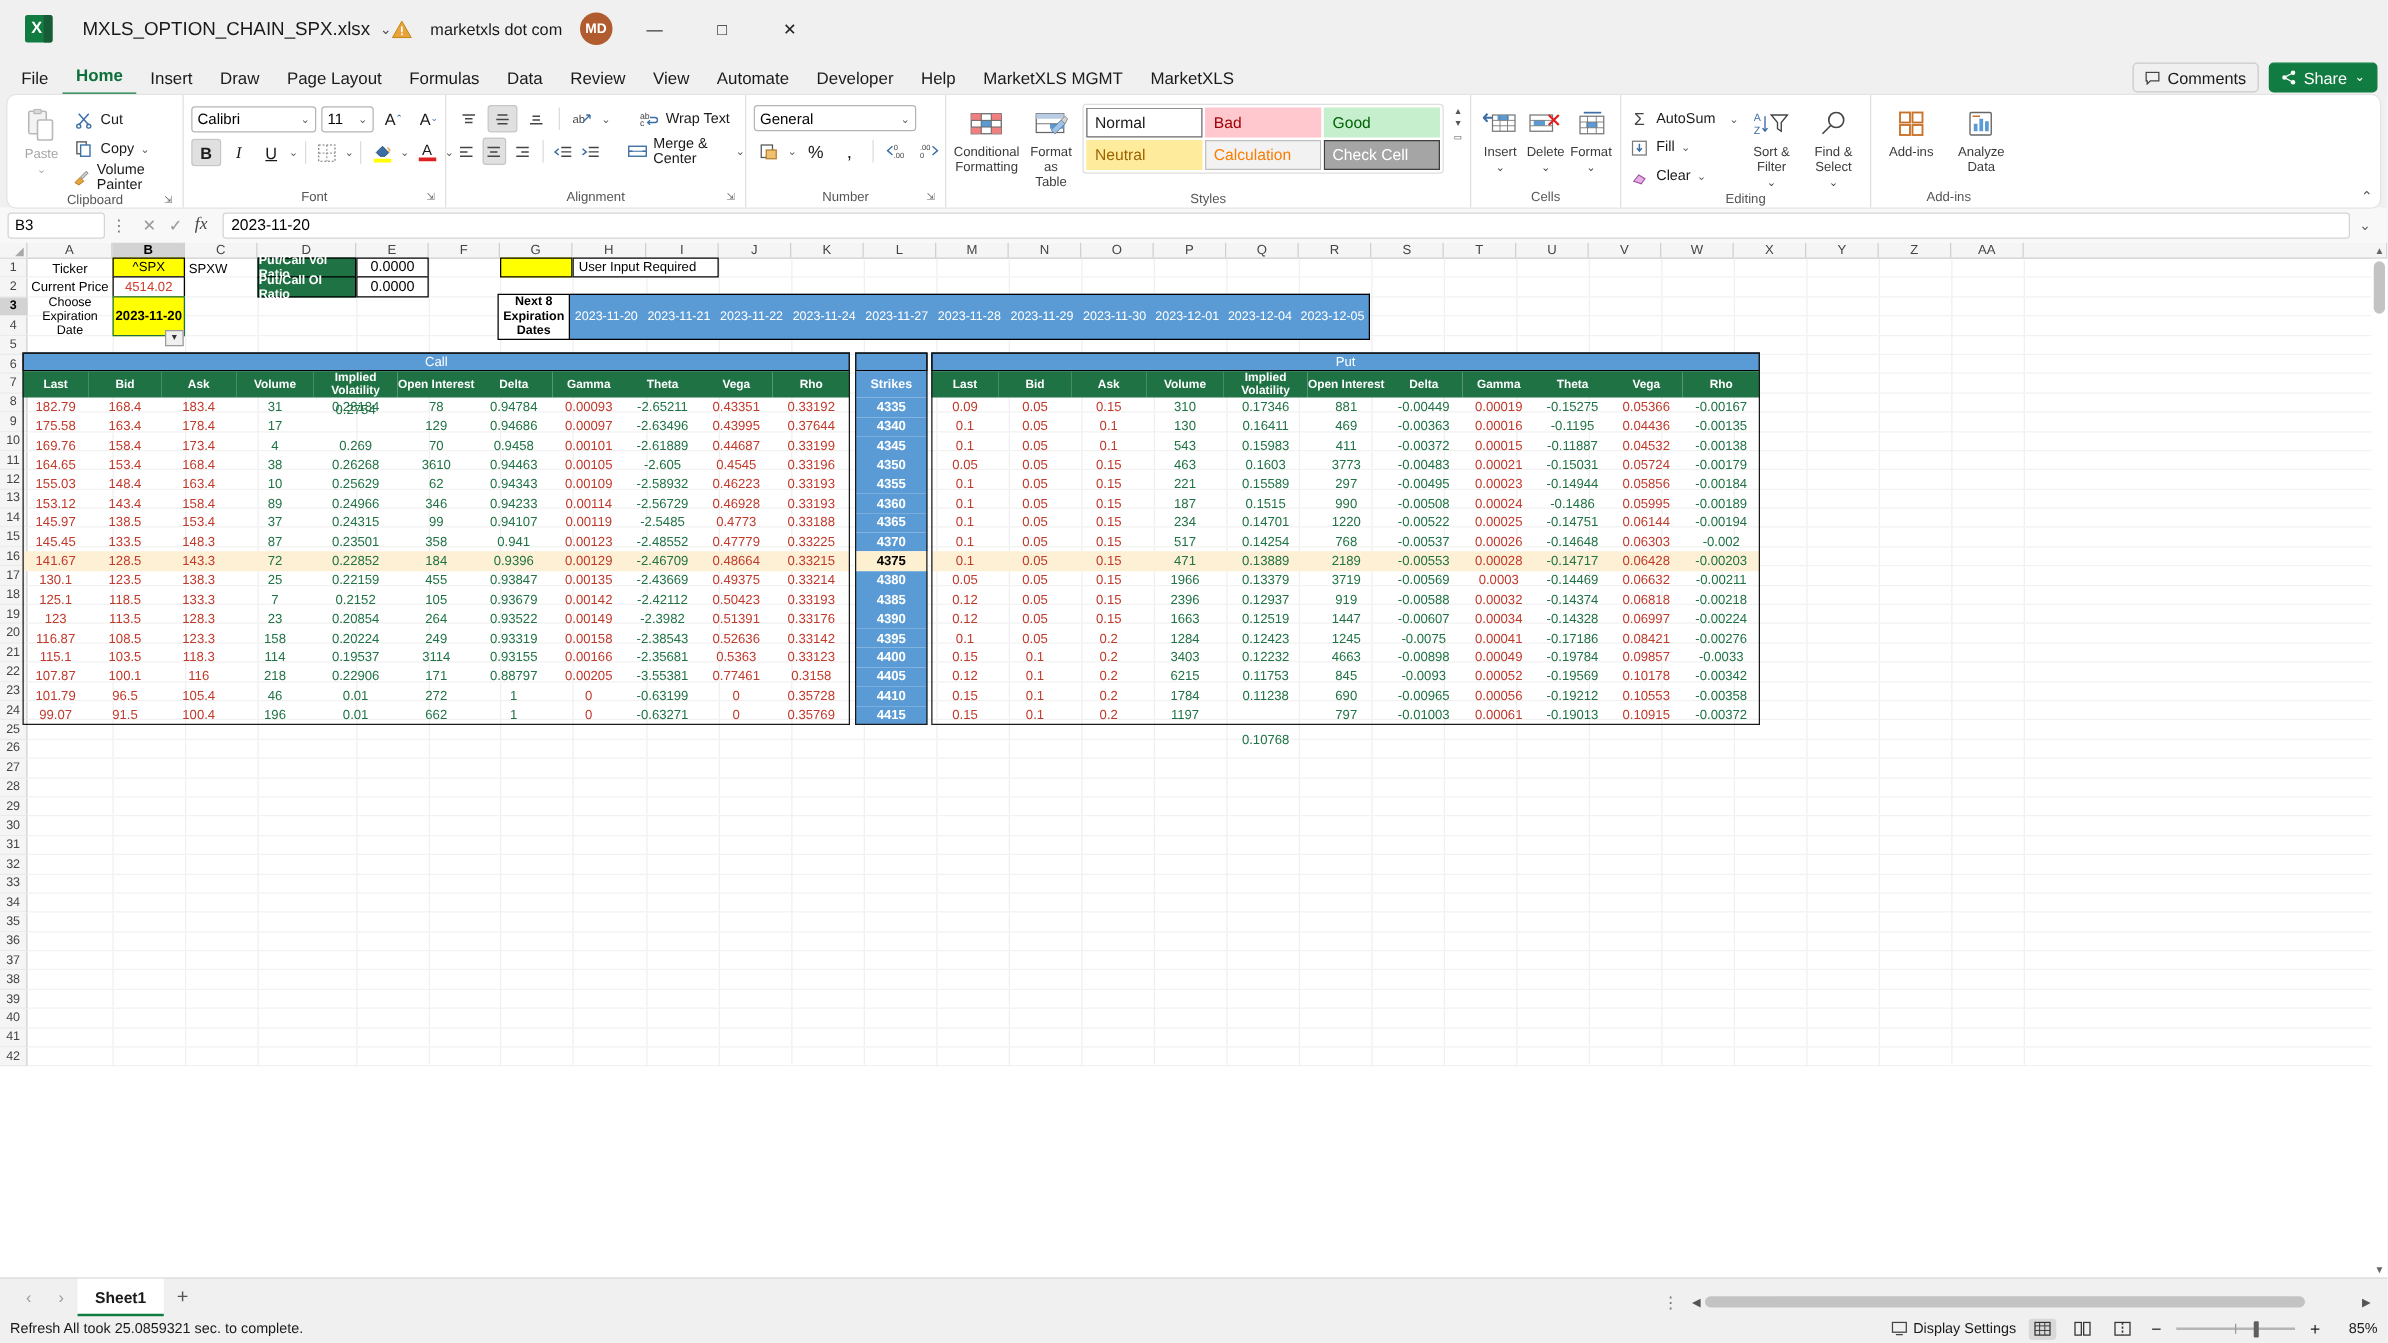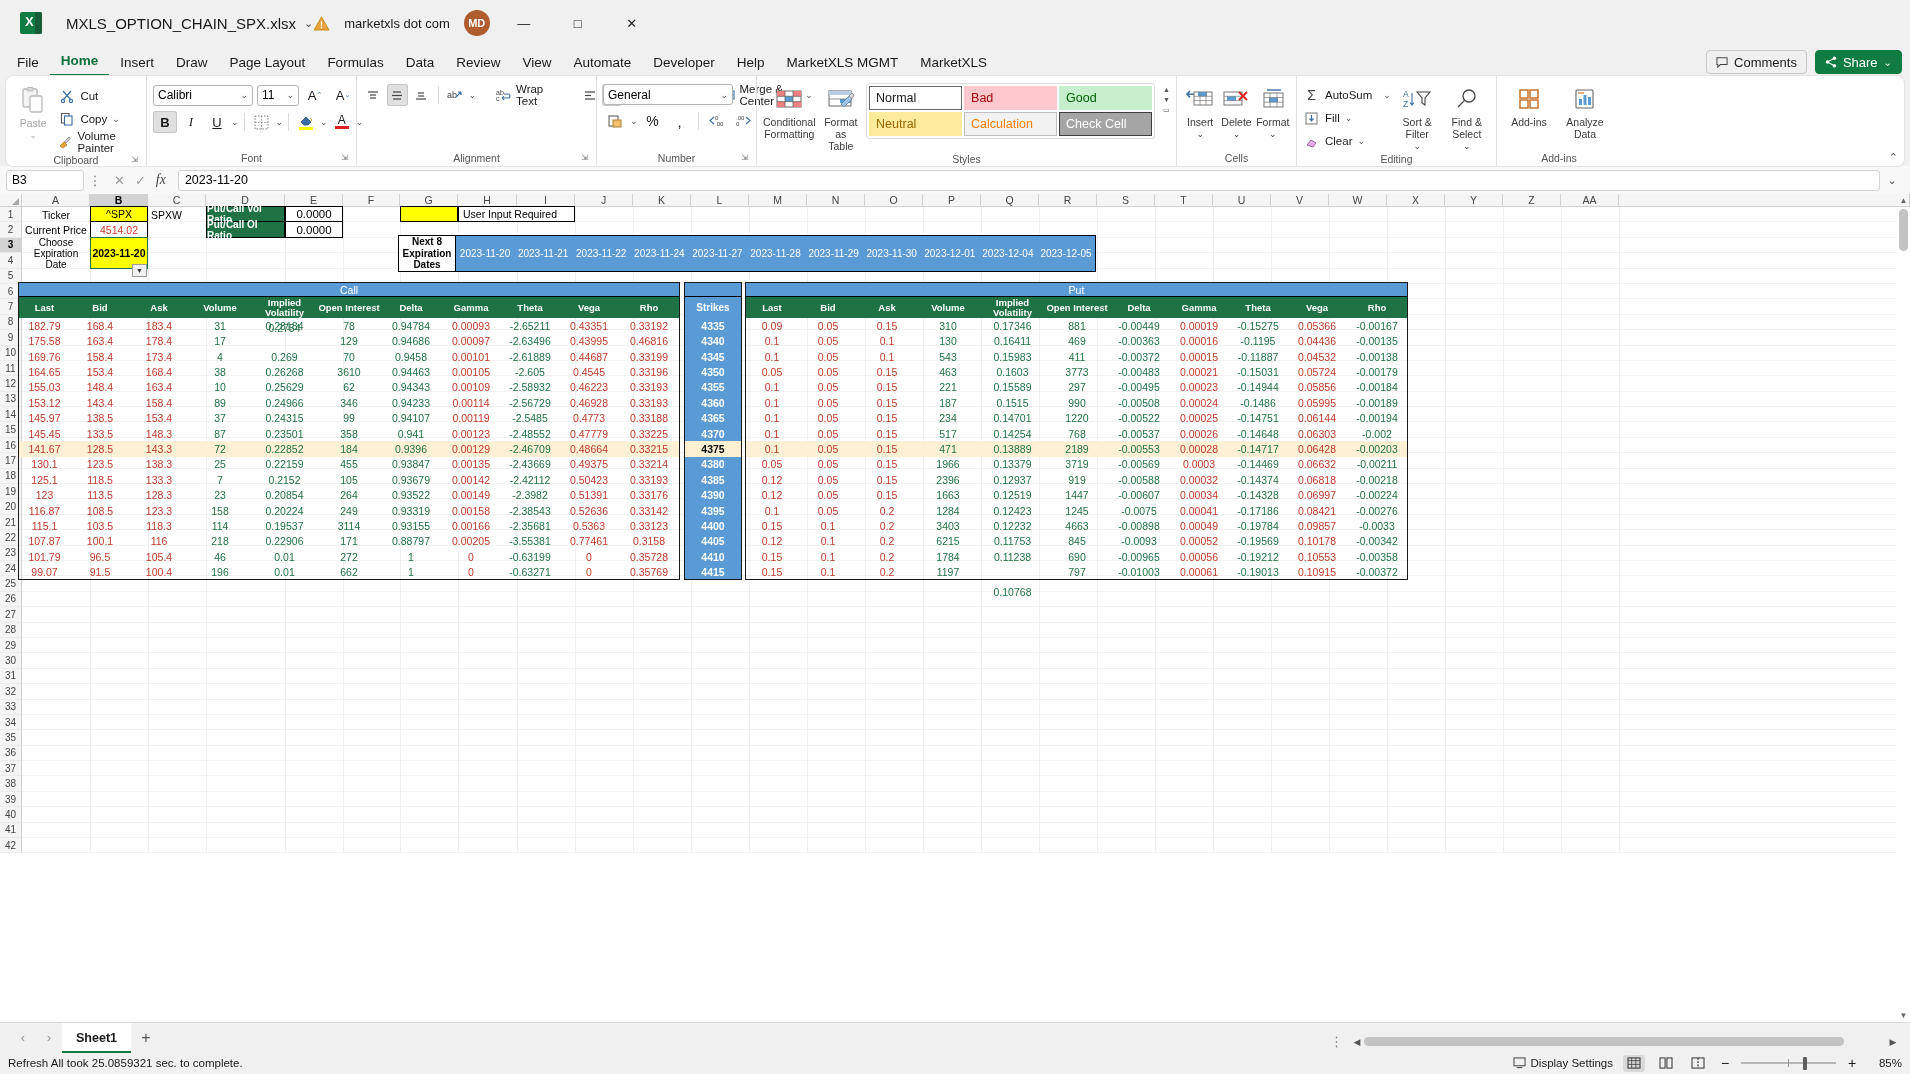--- a/index.html
+++ b/index.html
@@ -310,21 +310,21 @@
           <span style="font-size:9px;color:#555">⌄</span>
         </div>
       </div>
       <div class="rglabel">
         <span>Font</span>
         <span class="dlg">⇲</span>
       </div>
     </div>
 
     <div class="rgroup" style="width:240px">
-      <div class="rgbody" style="flex-direction:row; gap:20px; padding-top:4px">
+      <div class="rgbody" style="flex-direction:column; gap:4px; padding-top:4px">
         <div style="display:flex; align-items:center; gap:3px">
           <div class="btn-sq">
             <svg width="14" height="13" viewBox="0 0 14 13">
                 <line x1="2" y1="3" x2="12" y2="3" stroke="#444" stroke-width="1.2"></line>
                 <line x1="4" y1="6" x2="10" y2="6" stroke="#444" stroke-width="1.2"></line>
                 <line x1="4" y1="9" x2="10" y2="9" stroke="#444" stroke-width="1.2"></line>
               </svg>
           </div>
           <div class="btn-sq on">
             <svg width="14" height="13" viewBox="0 0 14 13">
@@ -2127,21 +2127,21 @@
         <div class="ov ctr" style="left: 18px; top: 139.59px; width: 53px; height: 15.4px;;color:#c0392b">175.58</div>
         <div class="ov ctr" style="left: 71px; top: 139.59px; width: 58px; height: 15.4px;;color:#c0392b">163.4</div>
         <div class="ov ctr" style="left: 129px; top: 139.59px; width: 60px; height: 15.4px;;color:#c0392b">178.4</div>
         <div class="ov ctr" style="left: 189px; top: 139.59px; width: 62px; height: 15.4px;;color:#1f7244">17</div>
         <div class="ov ctr" style="left: 251px; top: 126px; width: 67px; height: 15.4px;;color:#1f7244">0.2754</div>
         <div class="ov ctr" style="left: 318px; top: 139.59px; width: 62px; height: 15.4px;;color:#1f7244">129</div>
         <div class="ov ctr" style="left: 380px; top: 139.59px; width: 62px; height: 15.4px;;color:#1f7244">0.94686</div>
         <div class="ov ctr" style="left: 442px; top: 139.59px; width: 58px; height: 15.4px;;color:#c0392b">0.00097</div>
         <div class="ov ctr" style="left: 500px; top: 139.59px; width: 60px; height: 15.4px;;color:#1f7244">-2.63496</div>
         <div class="ov ctr" style="left: 560px; top: 139.59px; width: 58px; height: 15.4px;;color:#c0392b">0.43995</div>
-        <div class="ov ctr" style="left: 618px; top: 139.59px; width: 62px; height: 15.4px;;color:#c0392b">0.46816</div>
+        <div class="ov ctr" style="left: 618px; top: 139.59px; width: 62px; height: 15.4px;;color:#c0392b">0.37644</div>
         <div class="strkc" style="left: 684px; top: 139.59px; width: 58px; height: 15.4px;">4340</div>
         <div class="ov ctr" style="left: 745px; top: 139.59px; width: 54px; height: 15.4px;;color:#c0392b">0.1</div>
         <div class="ov ctr" style="left: 799px; top: 139.59px; width: 58px; height: 15.4px;;color:#c0392b">0.05</div>
         <div class="ov ctr" style="left: 857px; top: 139.59px; width: 60px; height: 15.4px;;color:#c0392b">0.1</div>
         <div class="ov ctr" style="left: 917px; top: 139.59px; width: 62px; height: 15.4px;;color:#1f7244">130</div>
         <div class="ov ctr" style="left: 979px; top: 139.59px; width: 67px; height: 15.4px;;color:#1f7244">0.16411</div>
         <div class="ov ctr" style="left: 1046px; top: 139.59px; width: 62px; height: 15.4px;;color:#1f7244">469</div>
         <div class="ov ctr" style="left: 1108px; top: 139.59px; width: 62px; height: 15.4px;;color:#1f7244">-0.00363</div>
         <div class="ov ctr" style="left: 1170px; top: 139.59px; width: 58px; height: 15.4px;;color:#c0392b">0.00016</div>
         <div class="ov ctr" style="left: 1228px; top: 139.59px; width: 60px; height: 15.4px;;color:#1f7244">-0.1195</div>

